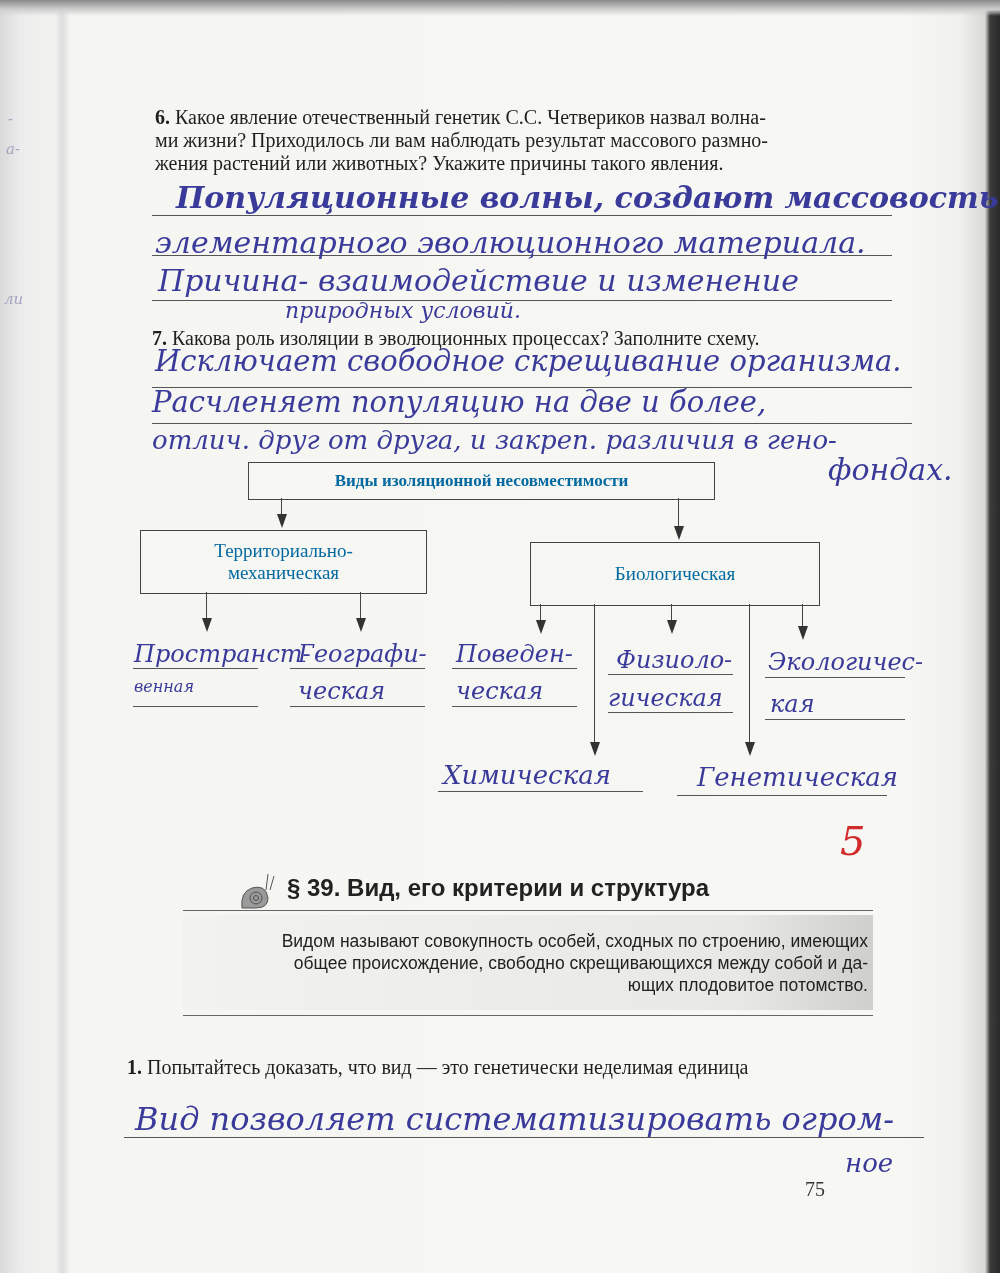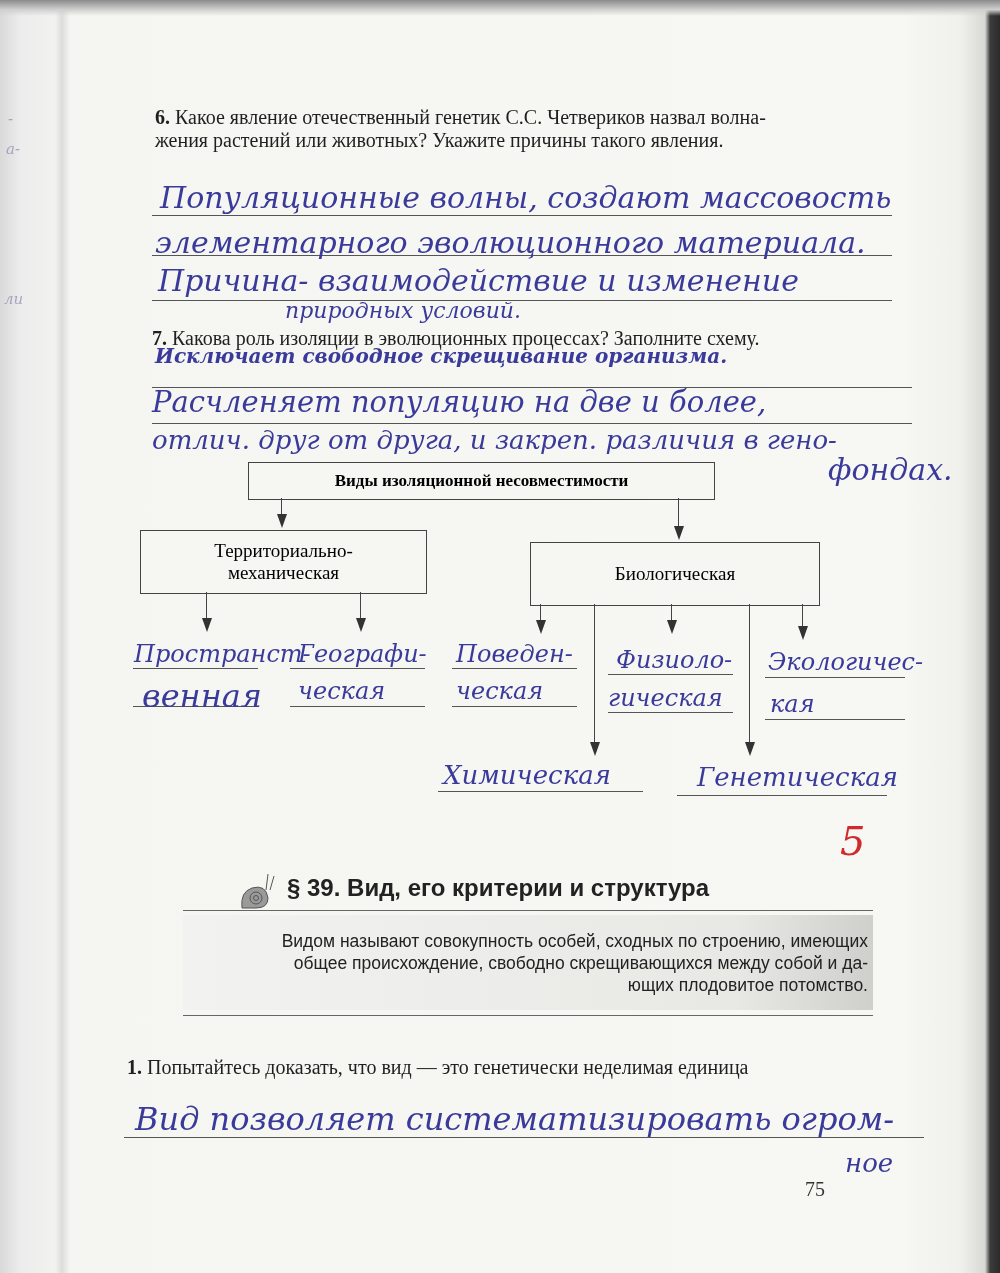--- a/index.html
+++ b/index.html
@@ -4,58 +4,59 @@
 <style>
   html,body{margin:0;padding:0;}
   body{width:1000px;height:1273px;position:relative;overflow:hidden;background:#5a5a5a;font-family:"Liberation Serif",serif;}
   .page{position:absolute;left:0;top:0;width:1000px;height:1273px;background:linear-gradient(90deg,#d9d9d9 0px,#ececec 20px,#f2f2f0 55px,#dcdcdc 62px,#f5f5f2 70px,#f7f7f4 900px,#f0f0ec 960px,#d8d8d4 985px,#3c3c3c 990px,#2a2a2a 1000px);}
   .topshade{position:absolute;left:0;top:0;width:1000px;height:16px;background:linear-gradient(#8a8a8a,#d0d0d0 60%,rgba(240,240,238,0));}
   .abs{position:absolute;}
   .q{font-size:20px;color:#1f1f1f;line-height:23px;}
   .q b{font-weight:bold;}
   .hand{font-family:"DejaVu Serif",serif;font-style:italic;color:#3a3a9a;position:absolute;white-space:nowrap;}
   .line{position:absolute;height:0;border-top:1.5px solid #555;}
-  .box{position:absolute;border:1.5px solid #444;background:#f6f6f3;display:flex;align-items:center;justify-content:center;text-align:right;color:#000000;font-family:Liberation Serif, serif;}
+  .box{position:absolute;border:1.5px solid #444;background:#f6f6f3;display:flex;align-items:center;justify-content:center;text-align:right;color:#0369a1;font-family:Liberation Serif, serif;}
   .vline{position:absolute;width:0;border-left:1.5px solid #444;}
   .arrow{position:absolute;width:0;height:0;border-left:5px solid transparent;border-right:5px solid transparent;border-top:14px solid #333;}
   .title39{font-family:"Liberation Sans",sans-serif;font-weight:bold;font-size:24px;color:#222;}
   .defbox{position:absolute;left:183px;top:915px;width:690px;height:95px;background:linear-gradient(90deg,#f2f2f0,#e8e8e5 80%,#cfcfcb);}
   .def{font-family:"Liberation Sans",sans-serif;font-size:17.5px;color:#222;line-height:22px;}
   .grade{position:absolute;color:#d02a2a;font-family:"DejaVu Serif",serif;font-style:italic;}
   .margin-hand{position:absolute;color:#8a8ab0;font-family:"DejaVu Serif",serif;font-style:italic;font-size:15px;opacity:.7;}
 </style>
 </head>
 <body>
 
 <div class="page">
   <div class="topshade"></div>
 
   <div class="margin-hand" style="left:8px;top:110px;">-</div>
   <div class="margin-hand" style="left:6px;top:140px;">а-</div>
   <div class="margin-hand" style="left:4px;top:290px;">ли</div>
 
   <div class="abs q" style="left:155px;top:106px;width:760px;">
     <div><b>6.</b> <span>Какое явление отечественный генетик С.С. Четвериков назвал волна-</span></div>
+    <div>ми жизни? Приходилось ли вам наблюдать результат массового размно-</div>
     <div>жения растений или животных? Укажите причины такого явления.</div>
   </div>
 
   <div class="line" style="left:152px;top:215px;width:740px;"></div>
   <div class="line" style="left:152px;top:255px;width:740px;"></div>
   <div class="line" style="left:152px;top:300px;width:740px;"></div>
-  <div class="hand" style="left:160px;top:180px;font-size:30px;">Популяционные волны, создают массовость</div>
+  <div class="hand" style="left:176px;top:180px;font-size:30px;font-weight:bold;">Популяционные волны, создают массовость</div>
   <div class="hand" style="left:155px;top:225px;font-size:30px;">элементарного эволюционного материала.</div>
   <div class="hand" style="left:158px;top:263px;font-size:30px;">Причина- взаимодействие и изменение</div>
   <div class="hand" style="left:285px;top:298px;font-size:22px;">природных условий.</div>
 
   <div class="abs q" style="left:152px;top:327px;width:760px;">
     <b>7.</b> <span>Какова роль изоляции в эволюционных процессах? Заполните схему.</span>
   </div>
   <div class="line" style="left:152px;top:387px;width:760px;"></div>
   <div class="line" style="left:152px;top:423px;width:760px;"></div>
-  <div class="hand" style="left:155px;top:344px;font-size:20px;font-weight:bold;">Исключает свободное скрещивание организма.</div>
+  <div class="hand" style="left:155px;top:344px;font-size:29px;">Исключает свободное скрещивание организма.</div>
   <div class="hand" style="left:152px;top:385px;font-size:29px;">Расчленяет популяцию на две и более,</div>
   <div class="hand" style="left:152px;top:425px;font-size:26px;">отлич. друг от друга, и закреп. различия в гено-</div>
   <div class="hand" style="left:790px;top:452px;font-size:30px;margin-left:38px;">фондах.</div>
 
   <div class="box" style="left:248px;top:462px;width:465px;height:36px;font-weight:bold;font-size:17px;">Виды изоляционной несовместимости</div>
 
   <div class="vline" style="left:281px;top:498px;height:18px;"></div>
   <div class="arrow" style="left:277px;top:514px;"></div>
   <div class="vline" style="left:678px;top:498px;height:30px;"></div>
   <div class="arrow" style="left:674px;top:526px;"></div>
@@ -89,21 +90,21 @@
   <div class="line" style="left:452px;top:668px;width:125px;"></div>
   <div class="line" style="left:452px;top:706px;width:125px;"></div>
   <div class="line" style="left:608px;top:674px;width:125px;"></div>
   <div class="line" style="left:608px;top:712px;width:125px;"></div>
   <div class="line" style="left:765px;top:677px;width:140px;"></div>
   <div class="line" style="left:765px;top:719px;width:140px;"></div>
   <div class="line" style="left:438px;top:791px;width:205px;"></div>
   <div class="line" style="left:677px;top:795px;width:210px;"></div>
 
   <div class="hand" style="left:134px;top:640px;font-size:24px;">Пространст-</div>
-  <div class="hand" style="left:142px;top:677px;font-size:32px;font-style:italic;">венная</div>
+  <div class="hand" style="left:134px;top:677px;font-size:16px;font-style:italic;">венная</div>
   <div class="hand" style="left:298px;top:640px;font-size:24px;">Географи-</div>
   <div class="hand" style="left:298px;top:677px;font-size:24px;">ческая</div>
   <div class="hand" style="left:456px;top:640px;font-size:24px;">Поведен-</div>
   <div class="hand" style="left:456px;top:677px;font-size:24px;">ческая</div>
   <div class="hand" style="left:616px;top:646px;font-size:24px;">Физиоло-</div>
   <div class="hand" style="left:608px;top:684px;font-size:24px;">гическая</div>
   <div class="hand" style="left:768px;top:648px;font-size:24px;">Экологичес-</div>
   <div class="hand" style="left:770px;top:690px;font-size:24px;">кая</div>
   <div class="hand" style="left:443px;top:760px;font-size:26px;">Химическая</div>
   <div class="hand" style="left:697px;top:762px;font-size:26px;">Генетическая</div>

